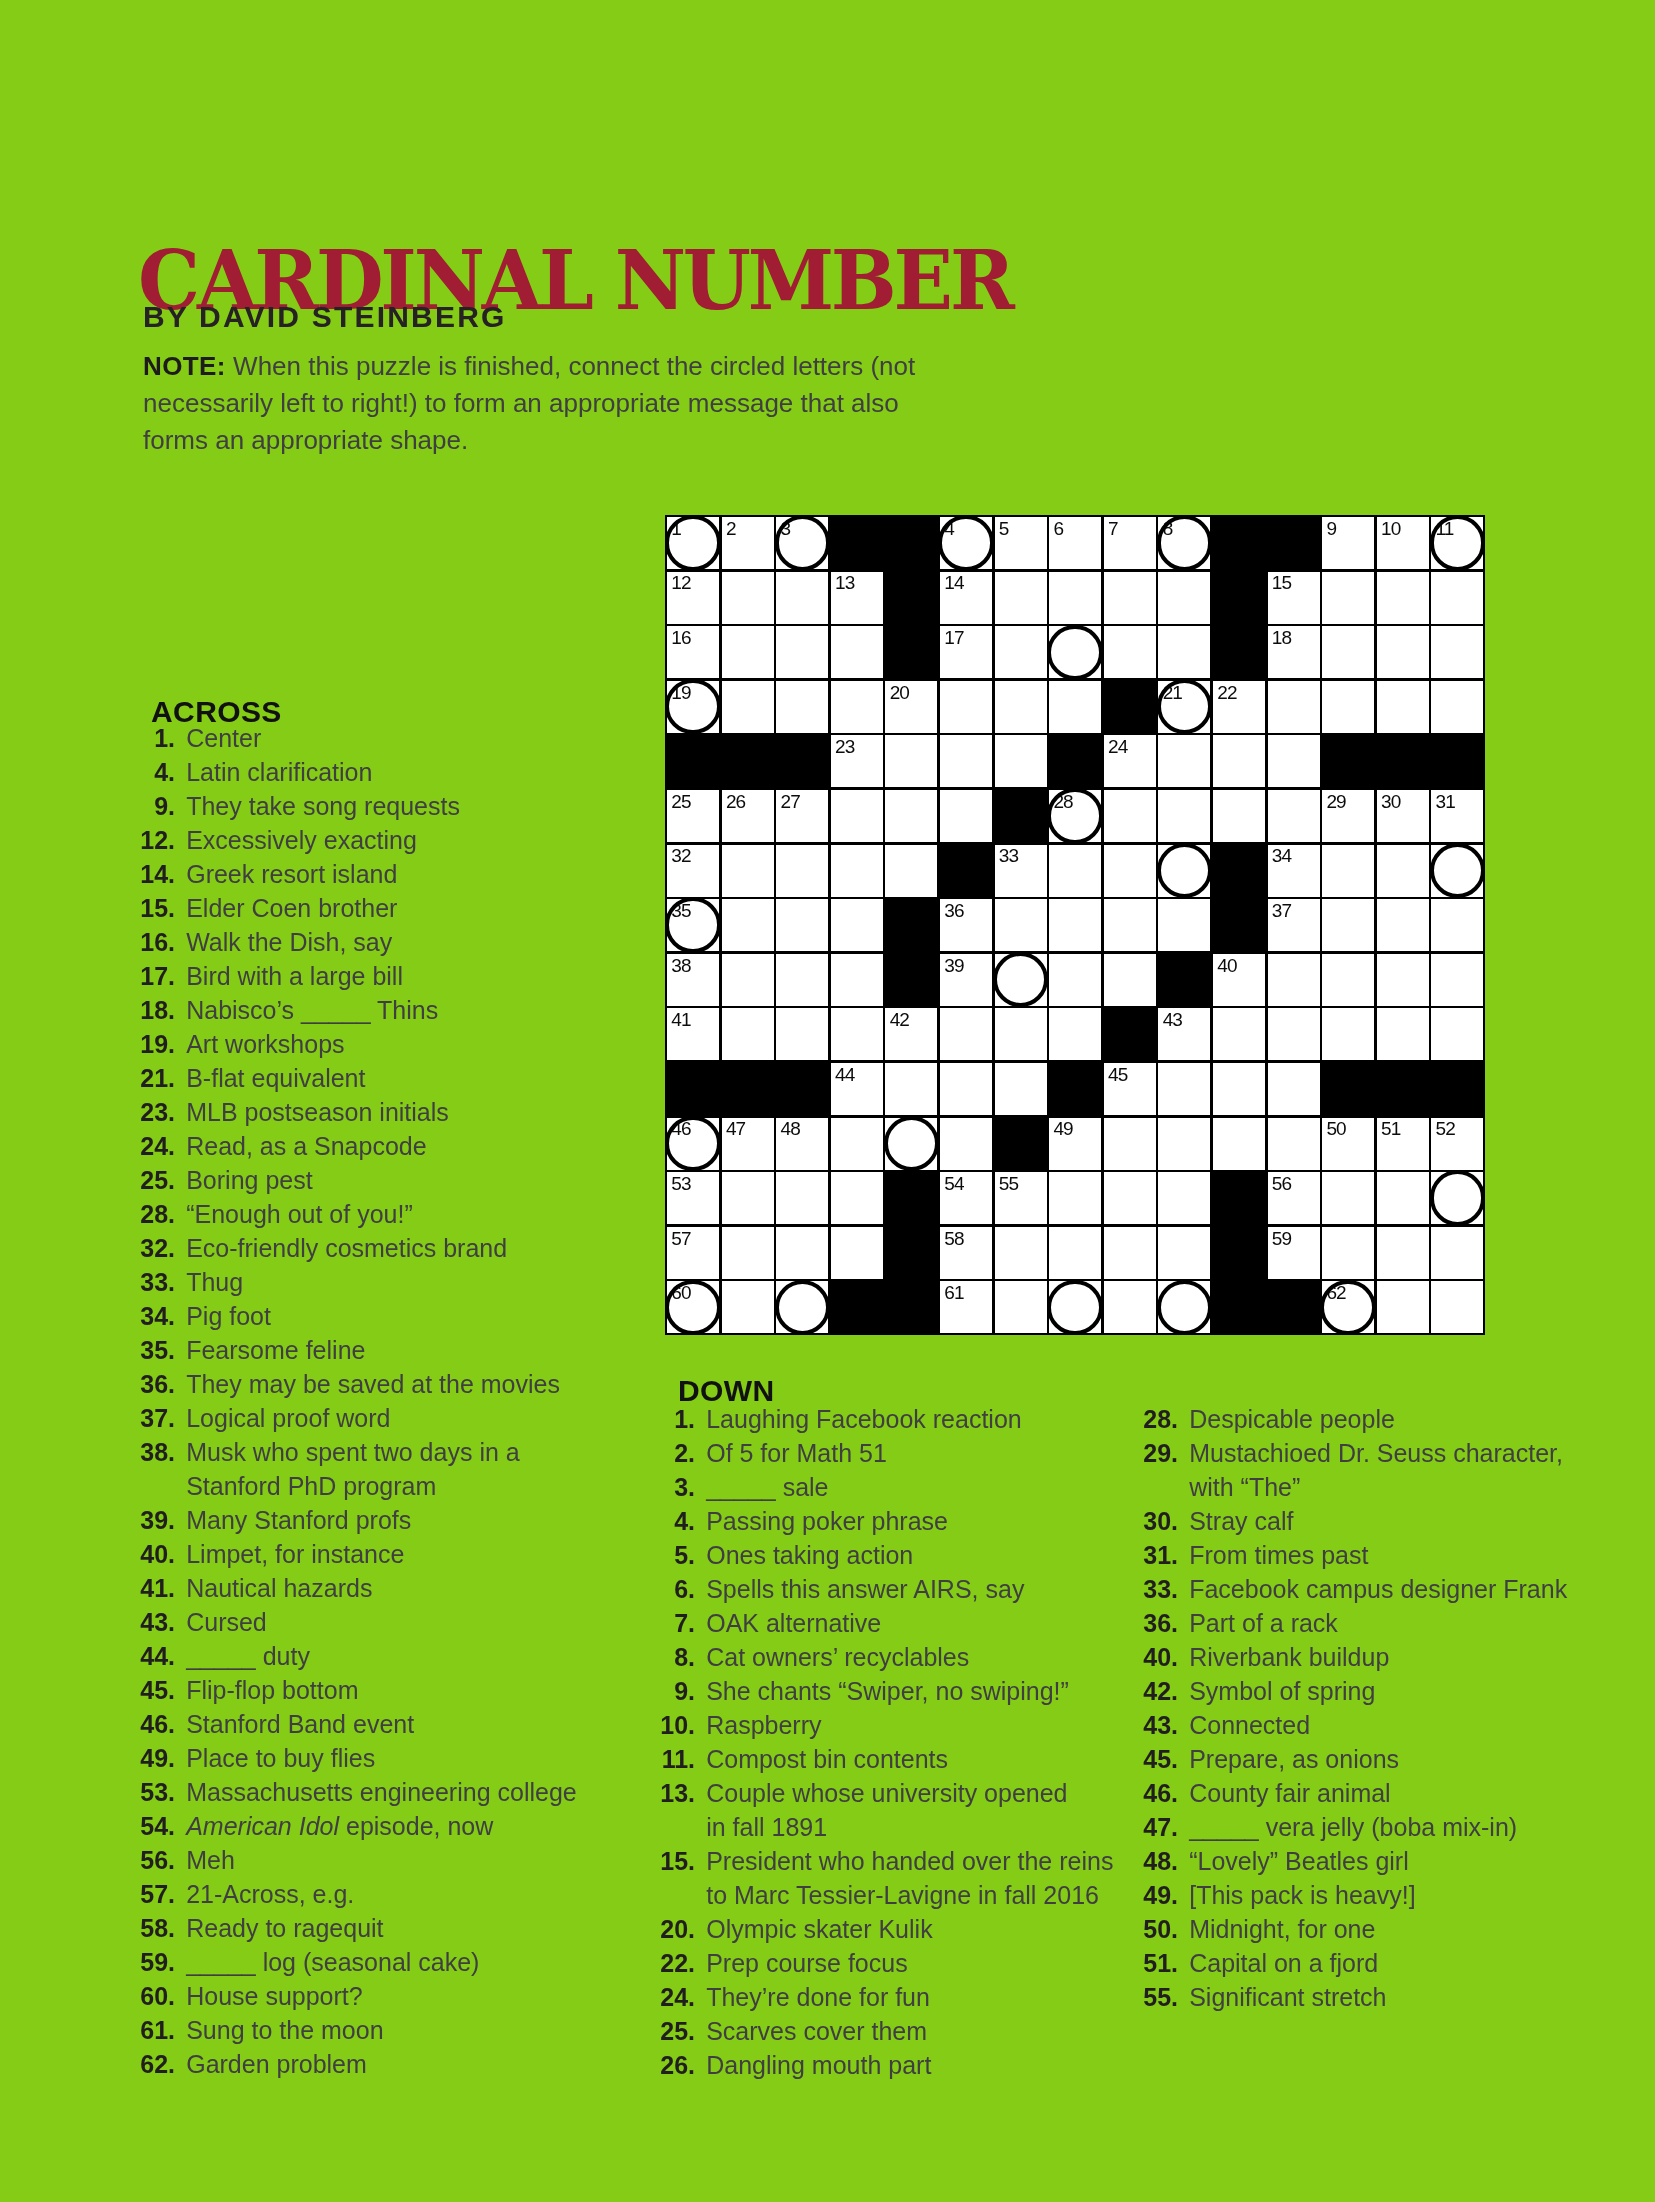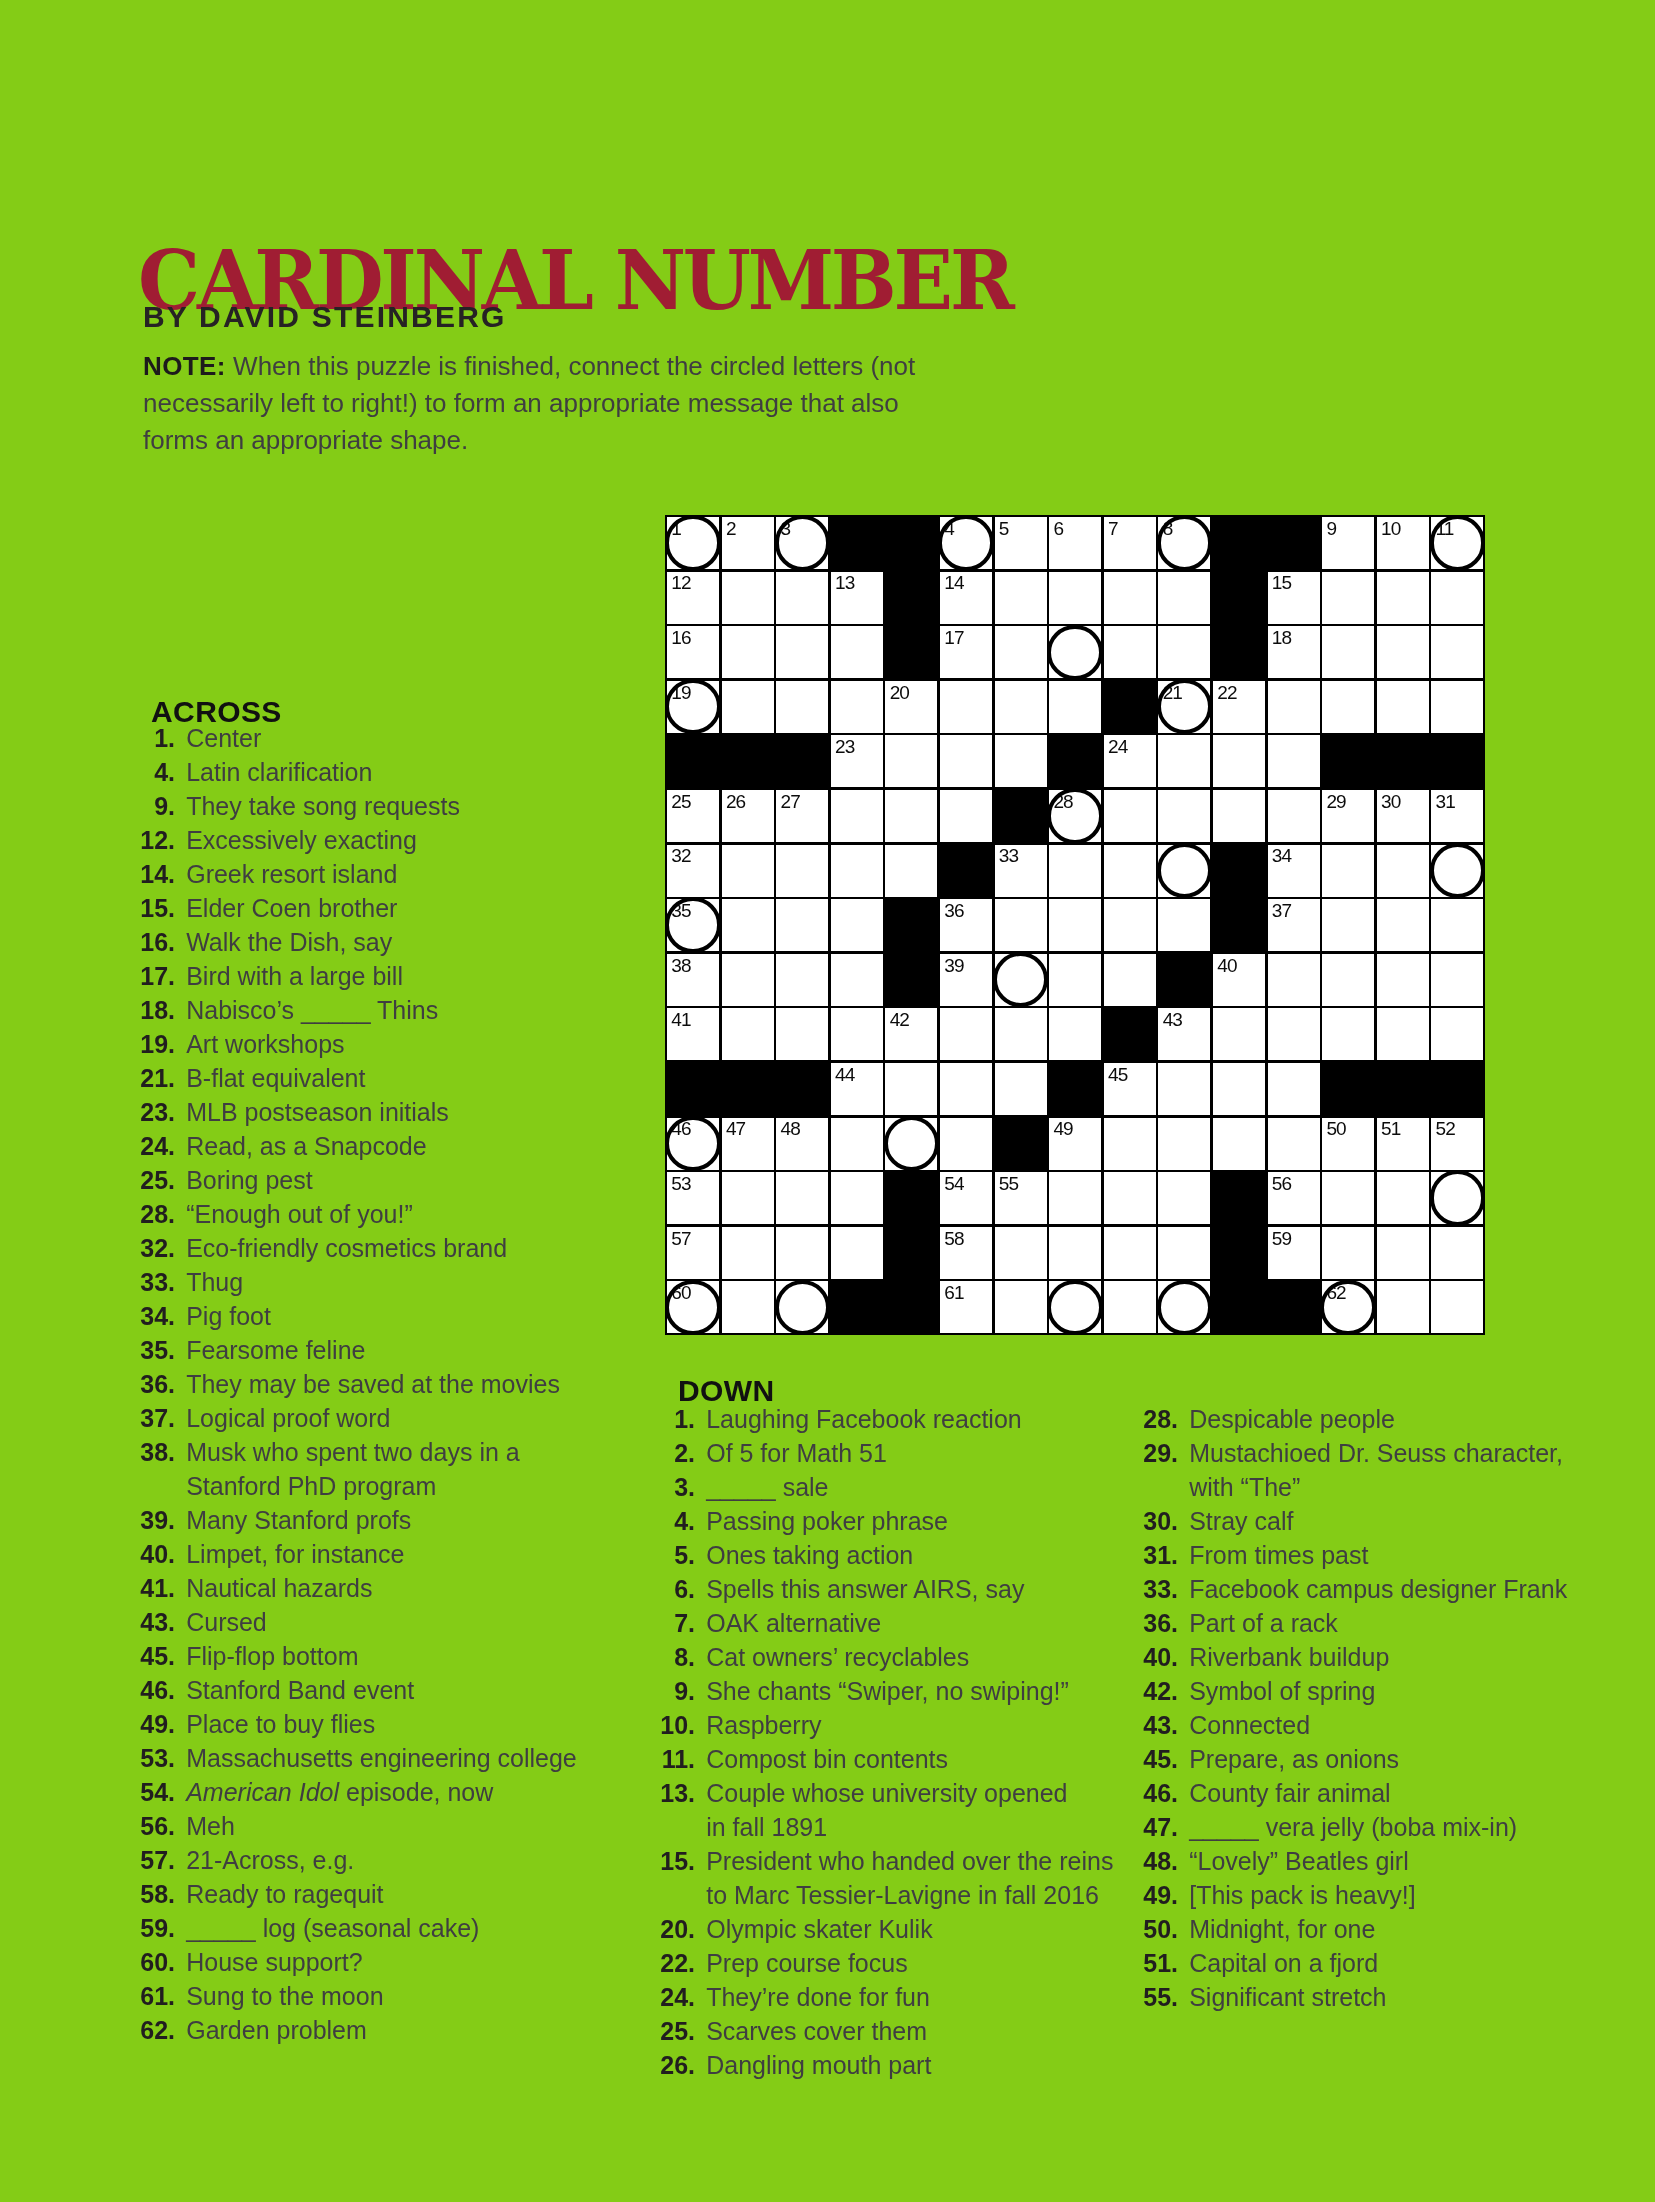--- a/index.html
+++ b/index.html
@@ -534,20 +534,24 @@
       </div>
       <div class="clue">
         <span class="cnum">41.</span>
         <span class="ctxt">Nautical hazards</span>
       </div>
       <div class="clue">
         <span class="cnum">43.</span>
         <span class="ctxt">Cursed</span>
       </div>
       <div class="clue">
+        <span class="cnum">44.</span>
+        <span class="ctxt">_____ duty</span>
+      </div>
+      <div class="clue">
         <span class="cnum">45.</span>
         <span class="ctxt">Flip-flop bottom</span>
       </div>
       <div class="clue">
         <span class="cnum">46.</span>
         <span class="ctxt">Stanford Band event</span>
       </div>
       <div class="clue">
         <span class="cnum">49.</span>
         <span class="ctxt">Place to buy flies</span>

